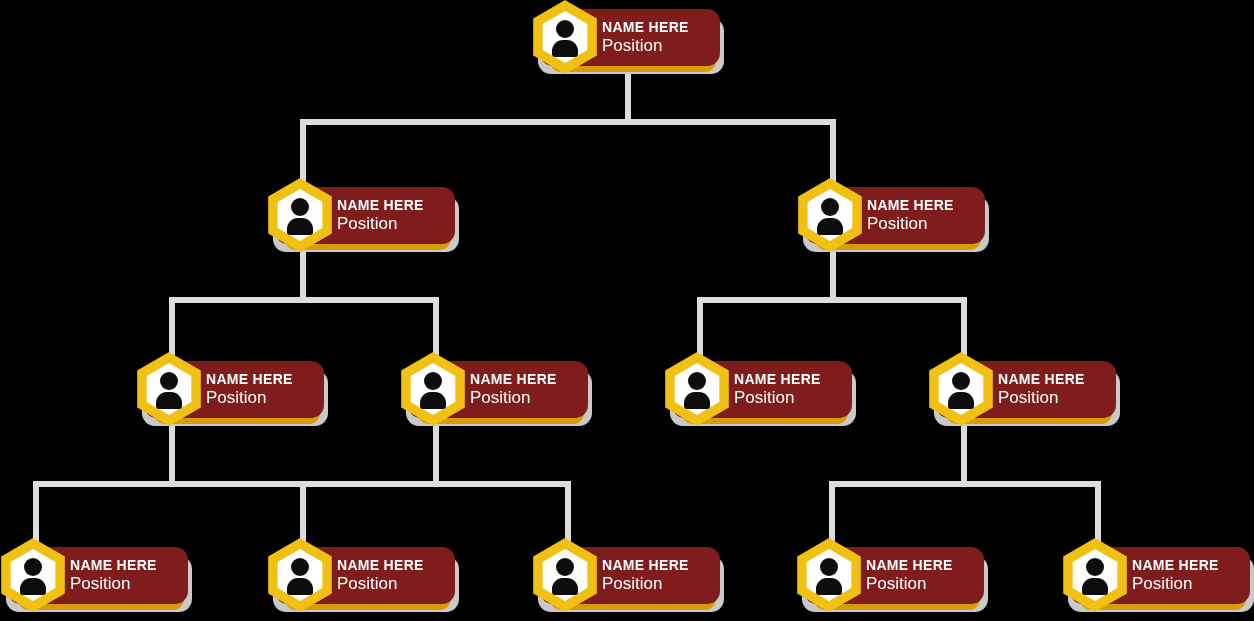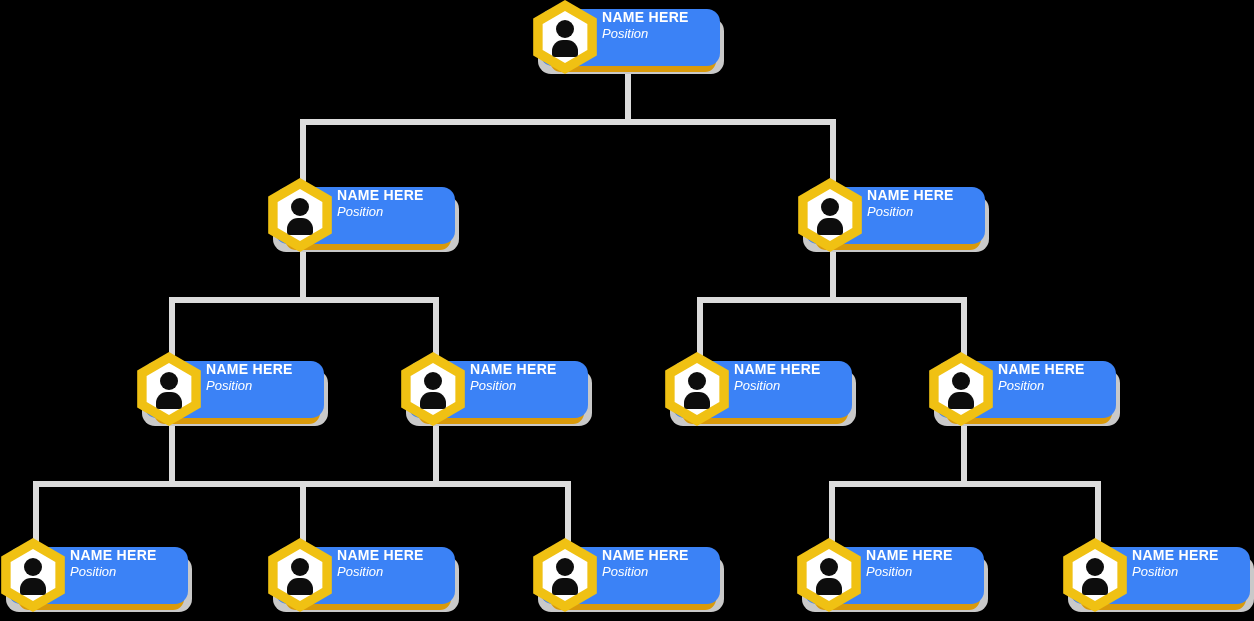--- a/index.html
+++ b/index.html
@@ -41,45 +41,44 @@
     left:22px; top:6px;
     width:166px; height:58px;
     background:#d99a0b;
     border-radius:11px;
   }
   
   .card {
     position:absolute;
     left:12px; top:1px;
     width:180px; height:57px;
-    background:#3b82f6;
+    background:#7f1d1d;
     border-radius:13px;
     display:flex;
-    align-items:flex-start;
+    align-items:center;
   }
   .card-text {
     margin-left:62px;
     line-height:1.18;
     user-select:none;
   }
   .name {
     display:block;
     color:#ffffff;
     font-size:14px;
     font-weight:bold;
     letter-spacing:0.3px;
     white-space:nowrap;
   }
   .position {
     display:block;
     color:#ffffff;
-    font-size:13px;
+    font-size:17px;
     font-weight:normal;
     white-space:nowrap;
-    font-style:italic;
   }
 
   
   .hex-wrap {
     position:absolute;
     left:0px; top:-8px;
     width:74px; height:74px;
   }
   .hex-outer {
     position:absolute;

